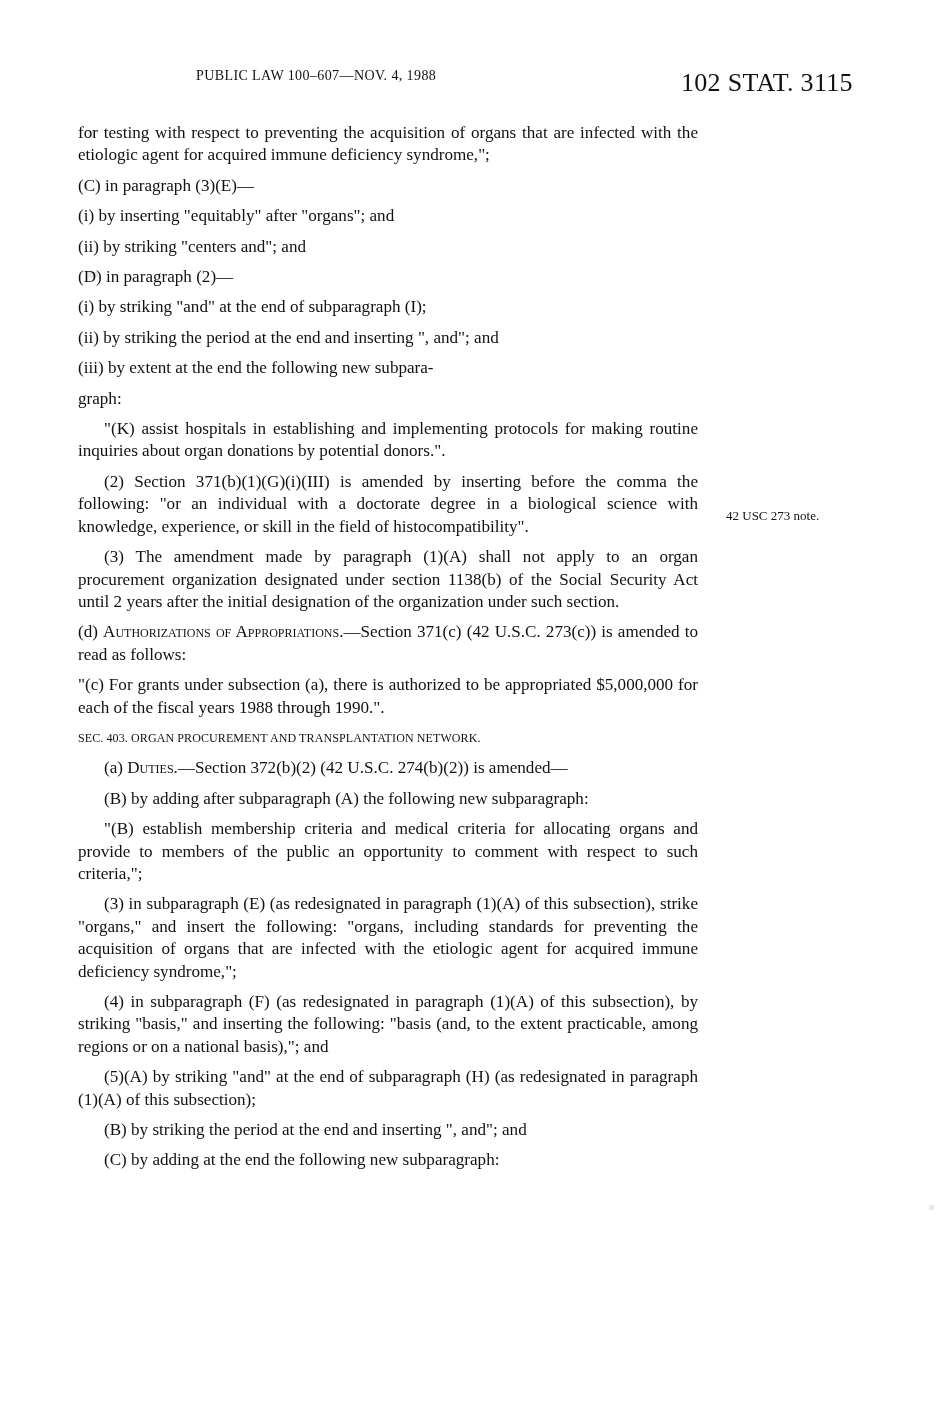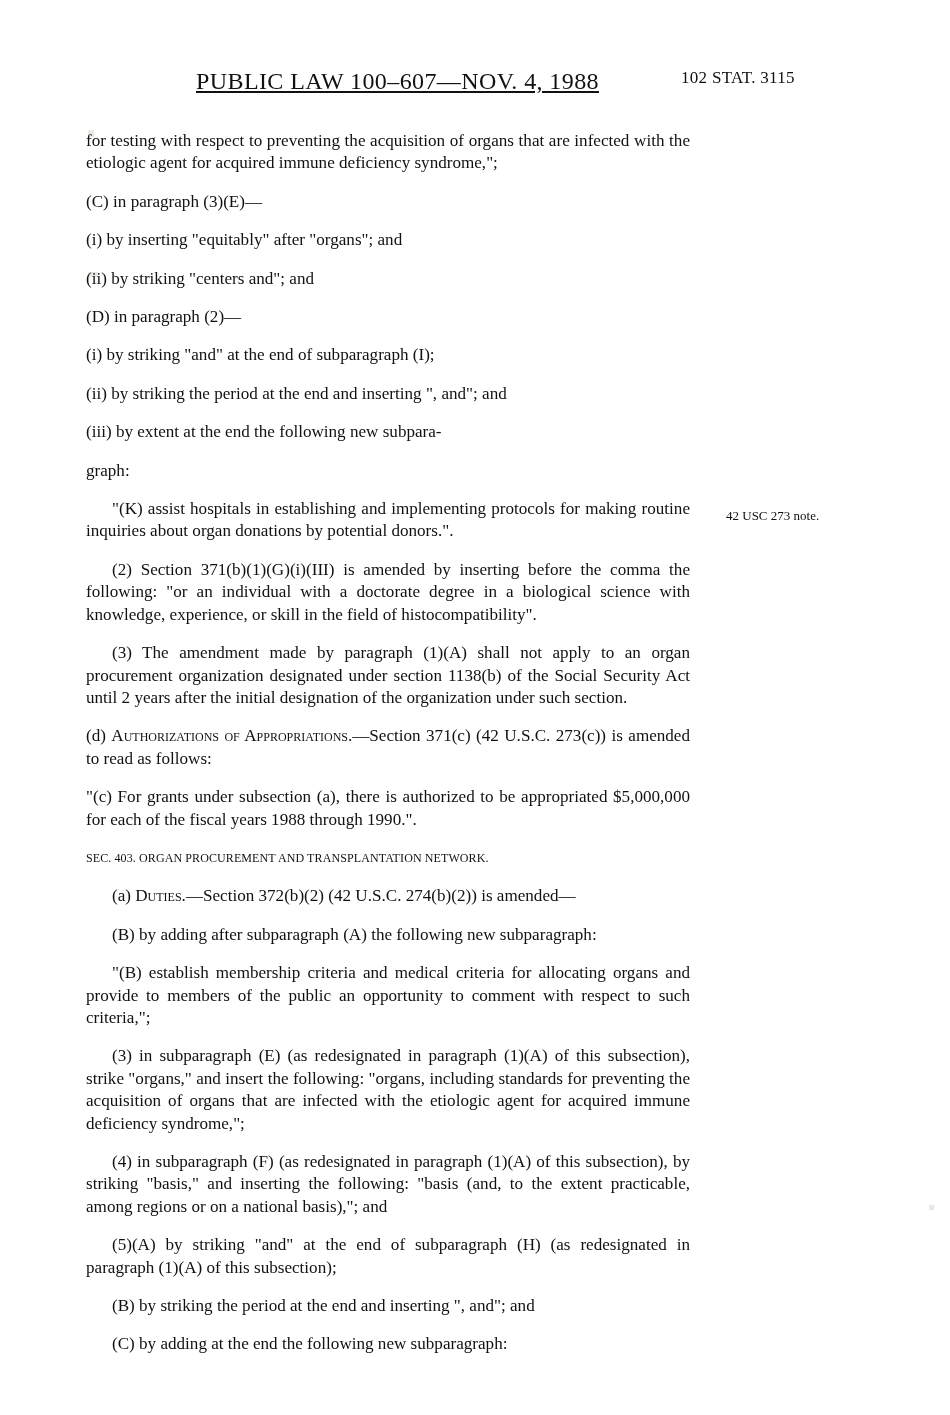--- a/index.html
+++ b/index.html
@@ -26,47 +26,46 @@
     position: absolute;
     top: 68px;
     left: 0;
     width: 950px;
     height: 26px;
   }
   .runhead .law {
     position: absolute;
     left: 196px;
     top: 0;
-    font-size: 24px;
+    font-size: 14px;
     letter-spacing: 0.4px;
     white-space: nowrap;
-    text-decoration: underline;
   }
   .runhead .stat {
     position: absolute;
     left: 681px;
     top: 0;
-    font-size: 17px;
+    font-size: 26px;
     letter-spacing: 0.3px;
     white-space: nowrap;
     text-align: center;
   }
   
   .col {
     position: absolute;
     left: 70px;
     top: 114px;
     width: 636px;
     font-size: 17.1px;
     line-height: 22.4px;
     text-align: justify;
     text-justify: inter-word;
   }
   .col p {
-    margin: 16px;
+    margin: 8px;
   }
   .para    { text-indent: 26px; }
   .lvl1 {            
     margin-left: 26px;
     text-indent: 0;
   }
   .lvl2 {            
     margin-left: 78px;
     text-indent: 0;
   }

